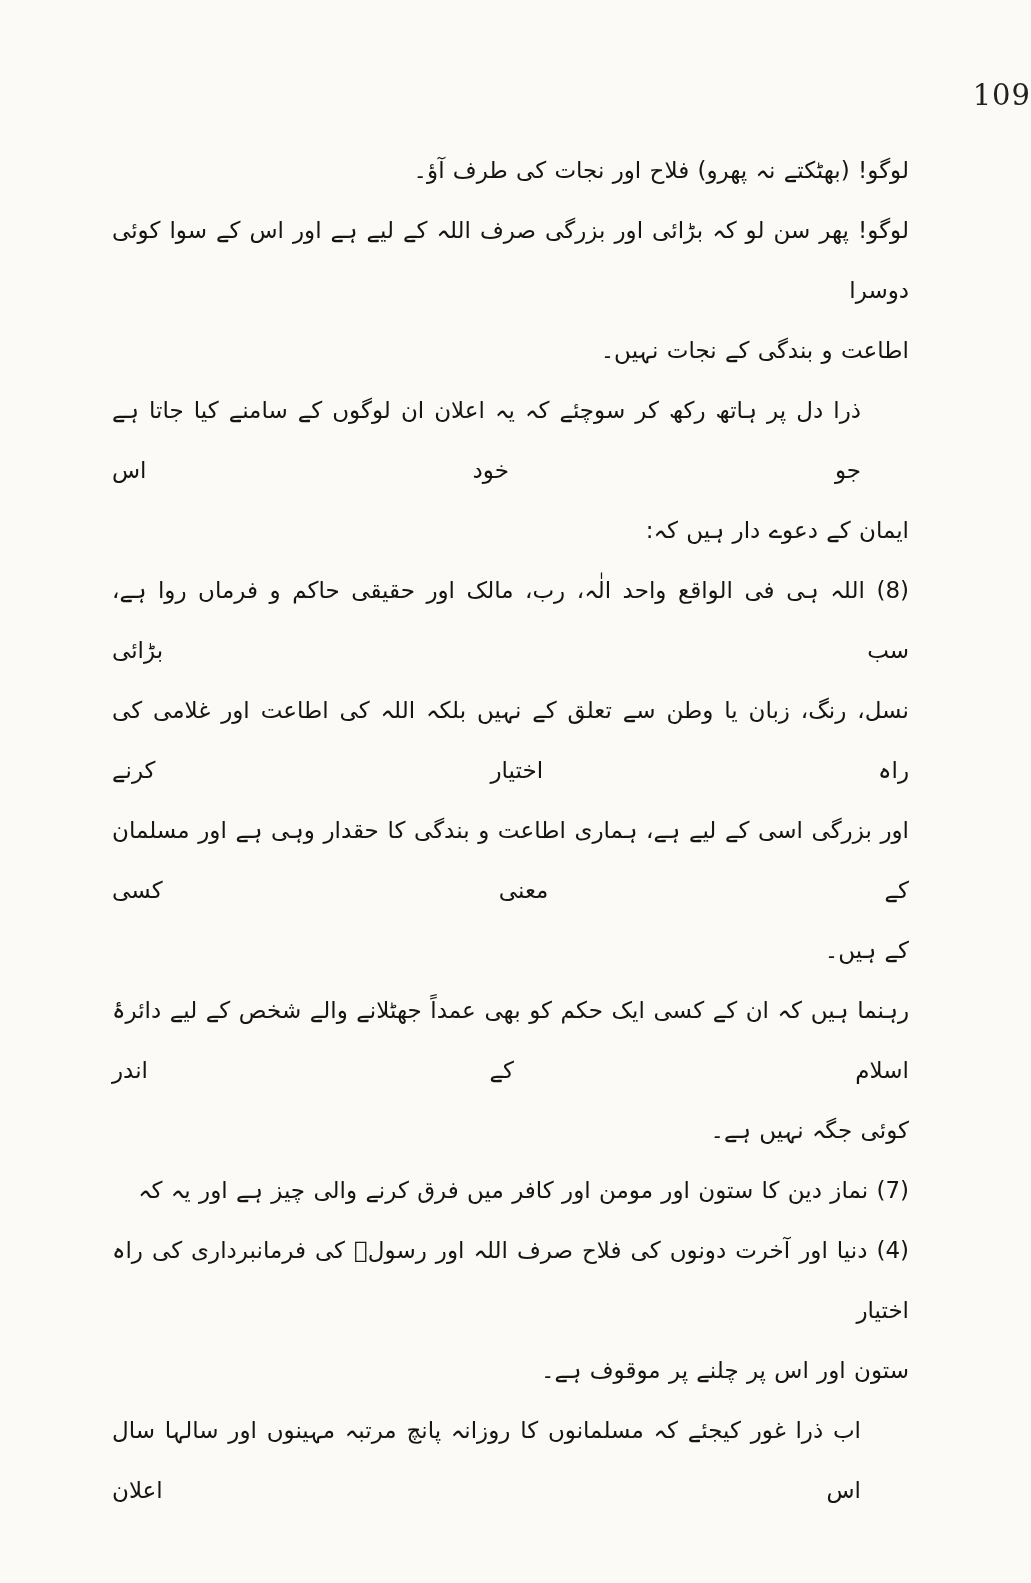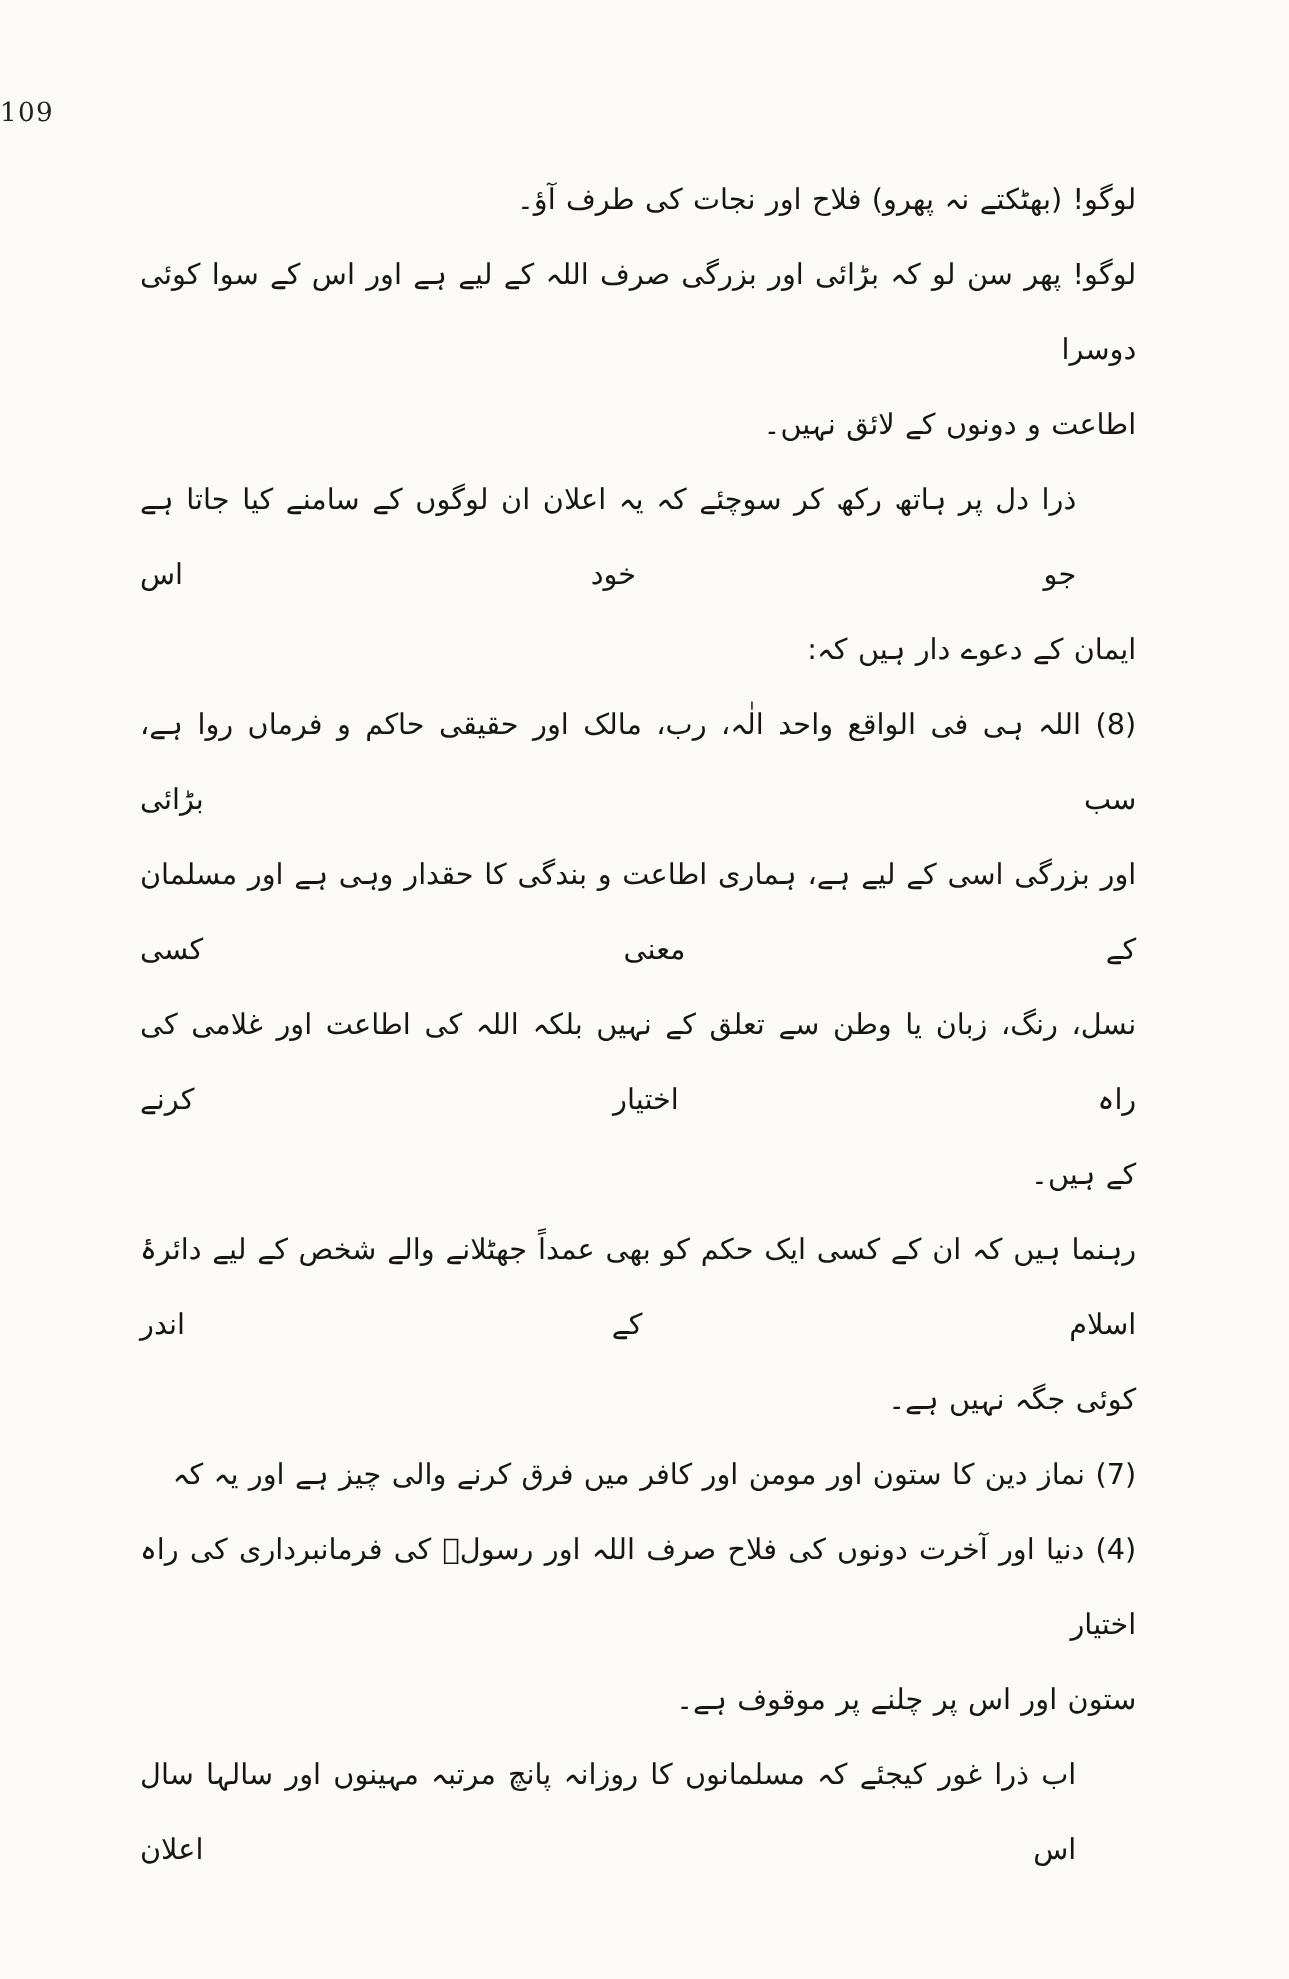--- a/index.html
+++ b/index.html
@@ -15,22 +15,22 @@
     color: #171513;
   }
   .page {
     position: relative;
     width: 1031px;
     height: 1583px;
     box-sizing: border-box;
     padding-top: 78px;
   }
   .page-number {
-    text-align: left;
-    font-size: 21px;
+    text-align: right;
+    font-size: 29px;
     letter-spacing: 1px;
     color: #232020;
     direction: ltr;
     font-family: "DejaVu Serif", serif;
   }
   .text-block {
     direction: rtl;
     unicode-bidi: embed;
     margin: 28px 122px 0 112px; 
     font-size: 23px;
@@ -58,26 +58,26 @@
 </head>
 <body>
 
 <div class="page">
 
   <div class="page-number">109</div>
 
   <div class="text-block">
     <div class="line r">لوگو! (بھٹکتے نہ پھرو) فلاح اور نجات کی طرف آؤ۔</div>
     <div class="line j">لوگو! پھر سن لو کہ بڑائی اور بزرگی صرف اللہ کے لیے ہے اور اس کے سوا کوئی دوسرا</div>
-    <div class="line r">اطاعت و دونوں کے لائق نہیں۔</div>
+    <div class="line r">اطاعت و بندگی کے نجات نہیں۔</div>
     <div class="line j ind">ذرا دل پر ہاتھ رکھ کر سوچئے کہ یہ اعلان ان لوگوں کے سامنے کیا جاتا ہے جو خود اس</div>
     <div class="line r">ایمان کے دعوے دار ہیں کہ:</div>
     <div class="line j">(8) اللہ ہی فی الواقع واحد الٰہ، رب، مالک اور حقیقی حاکم و فرماں روا ہے، سب بڑائی</div>
+    <div class="line j">نسل، رنگ، زبان یا وطن سے تعلق کے نہیں بلکہ اللہ کی اطاعت اور غلامی کی راہ اختیار کرنے</div>
     <div class="line j">اور بزرگی اسی کے لیے ہے، ہماری اطاعت و بندگی کا حقدار وہی ہے اور مسلمان کے معنی کسی</div>
-    <div class="line j">نسل، رنگ، زبان یا وطن سے تعلق کے نہیں بلکہ اللہ کی اطاعت اور غلامی کی راہ اختیار کرنے</div>
     <div class="line r">کے ہیں۔</div>
     <div class="line j">رہنما ہیں کہ ان کے کسی ایک حکم کو بھی عمداً جھٹلانے والے شخص کے لیے دائرۂ اسلام کے اندر</div>
     <div class="line r">کوئی جگہ نہیں ہے۔</div>
     <div class="line r">(7) نماز دین کا ستون اور مومن اور کافر میں فرق کرنے والی چیز ہے اور یہ کہ</div>
     <div class="line j">(4) دنیا اور آخرت دونوں کی فلاح صرف اللہ اور رسولؐ کی فرمانبرداری کی راہ اختیار</div>
     <div class="line r">ستون اور اس پر چلنے پر موقوف ہے۔</div>
     <div class="line j ind">اب ذرا غور کیجئے کہ مسلمانوں کا روزانہ پانچ مرتبہ مہینوں اور سالہا سال اس اعلان</div>
 
   </div>
 

